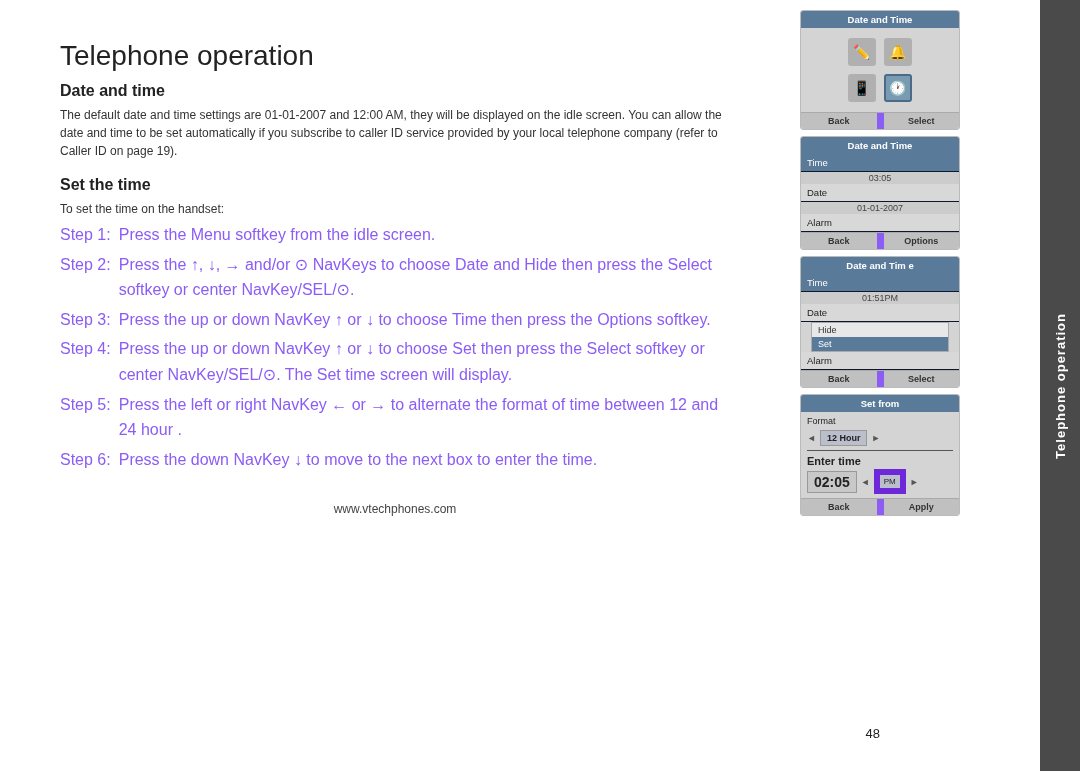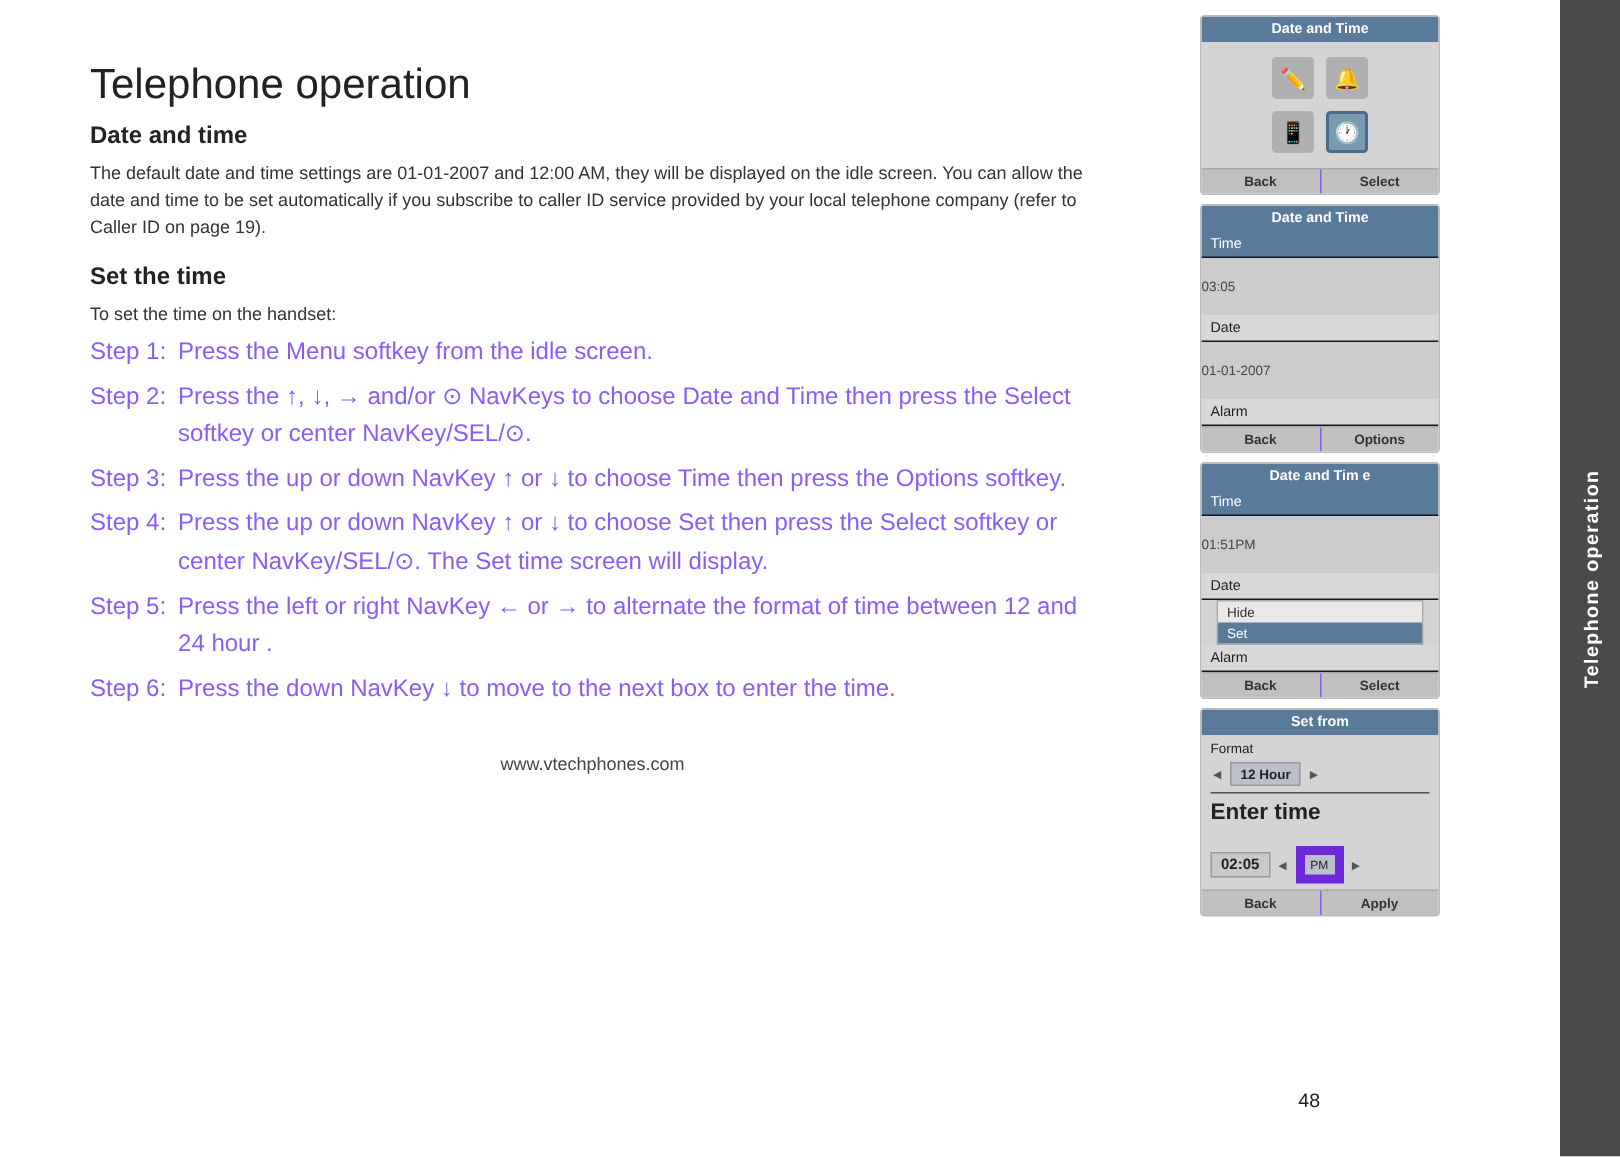--- a/index.html
+++ b/index.html
@@ -160,21 +160,21 @@
       border-top: 1px solid #aaa;
     }
 
     .phone-btn {
       flex: 1;
       text-align: center;
       padding: 3px 2px;
       font-size: 9px;
       font-weight: bold;
       color: #333;
-      border-right: 1px solid #8b5cf6;
+      border-right: 7px solid #8b5cf6;
     }
     .phone-btn:last-child { border-right: none; }
 
     
     .menu-screen .phone-body {
       padding: 0;
     }
 
     .menu-row {
       padding: 3px 6px;
@@ -183,23 +183,24 @@
       border-bottom: 1px solid #0f172a;
       background: #d8d8d8;
     }
 
     .menu-row.selected {
       background: #5a7a9a;
       color: #fff;
     }
 
     .menu-value {
+      text-align: center;
       font-size: 9px;
       color: #444;
-      padding: 14px 0;
+      padding: 1px 0;
       background: #ccc;
     }
 
     
     .screen3 .menu-row {
       position: relative;
     }
 
     
     .set-time-screen .phone-header {
@@ -233,37 +234,37 @@
       color: #222;
       display: flex;
       align-items: center;
       gap: 4px;
     }
 
     .arrow-left { color: #555; font-size: 9px; }
     .arrow-right { color: #555; font-size: 9px; }
 
     .enter-time-label {
-      font-size: 15px;
-      font-weight: bold;
-      color: #222;
-      margin-bottom: 14px;
+      font-size: 11px;
+      font-weight: bold;
+      color: #222;
+      margin-bottom: 2px;
     }
 
     .time-input-row {
       display: flex;
       align-items: center;
       gap: 4px;
     }
 
     .time-input-box {
       background: #c8c8c8;
       border: 1px solid #999;
       padding: 2px 6px;
-      font-size: 10px;
+      font-size: 14px;
       color: #222;
       font-weight: bold;
     }
 
     .pm-box {
       background: #bbbfcc;
       border: 6px solid #6d28d9;
       padding: 2px 4px;
       font-size: 8px;
       color: #222;
@@ -311,21 +312,21 @@
   <h2 class="section-title">Set the time</h2>
   <p class="body-text" style="margin-bottom:4px;">To set the time on the handset:</p>
 
   <ul class="steps-list">
     <li>
       <span class="step-num">Step 1:</span>
       <span class="step-text">Press the Menu  softkey from the idle screen.</span>
     </li>
     <li>
       <span class="step-num">Step 2:</span>
-      <span class="step-text">Press the ↑, ↓, → and/or ⊙ NavKeys to choose Date and Time then press the Select  softkey or center NavKey/SEL/⊙.</span>
+      <span class="step-text">Press the ↑, ↓, → and/or ⊙ NavKeys to choose Date and Hide then press the Select  softkey or center NavKey/SEL/⊙.</span>
     </li>
     <li>
       <span class="step-num">Step 3:</span>
       <span class="step-text">Press the up or down NavKey ↑ or ↓ to choose Time then press the Options  softkey.</span>
     </li>
     <li>
       <span class="step-num">Step 4:</span>
       <span class="step-text">Press the up or down NavKey ↑ or ↓ to choose Set then press the Select softkey or center NavKey/SEL/⊙. The Set time  screen will display.</span>
     </li>
     <li>

